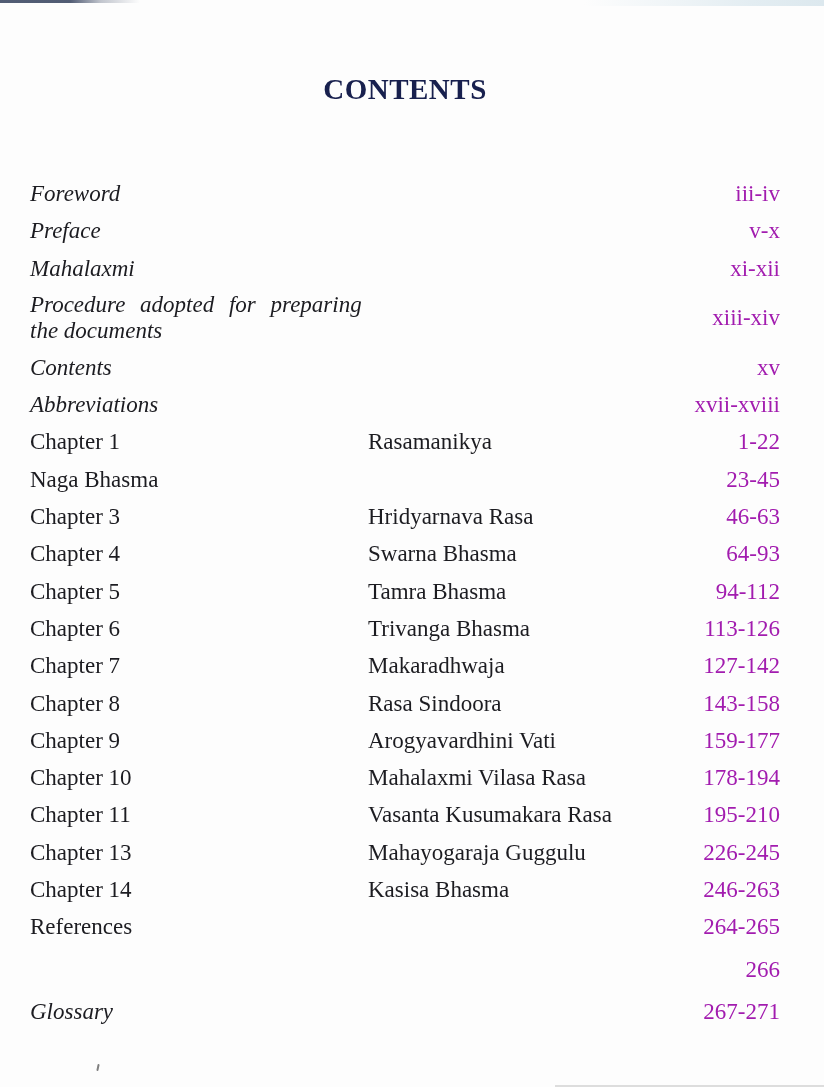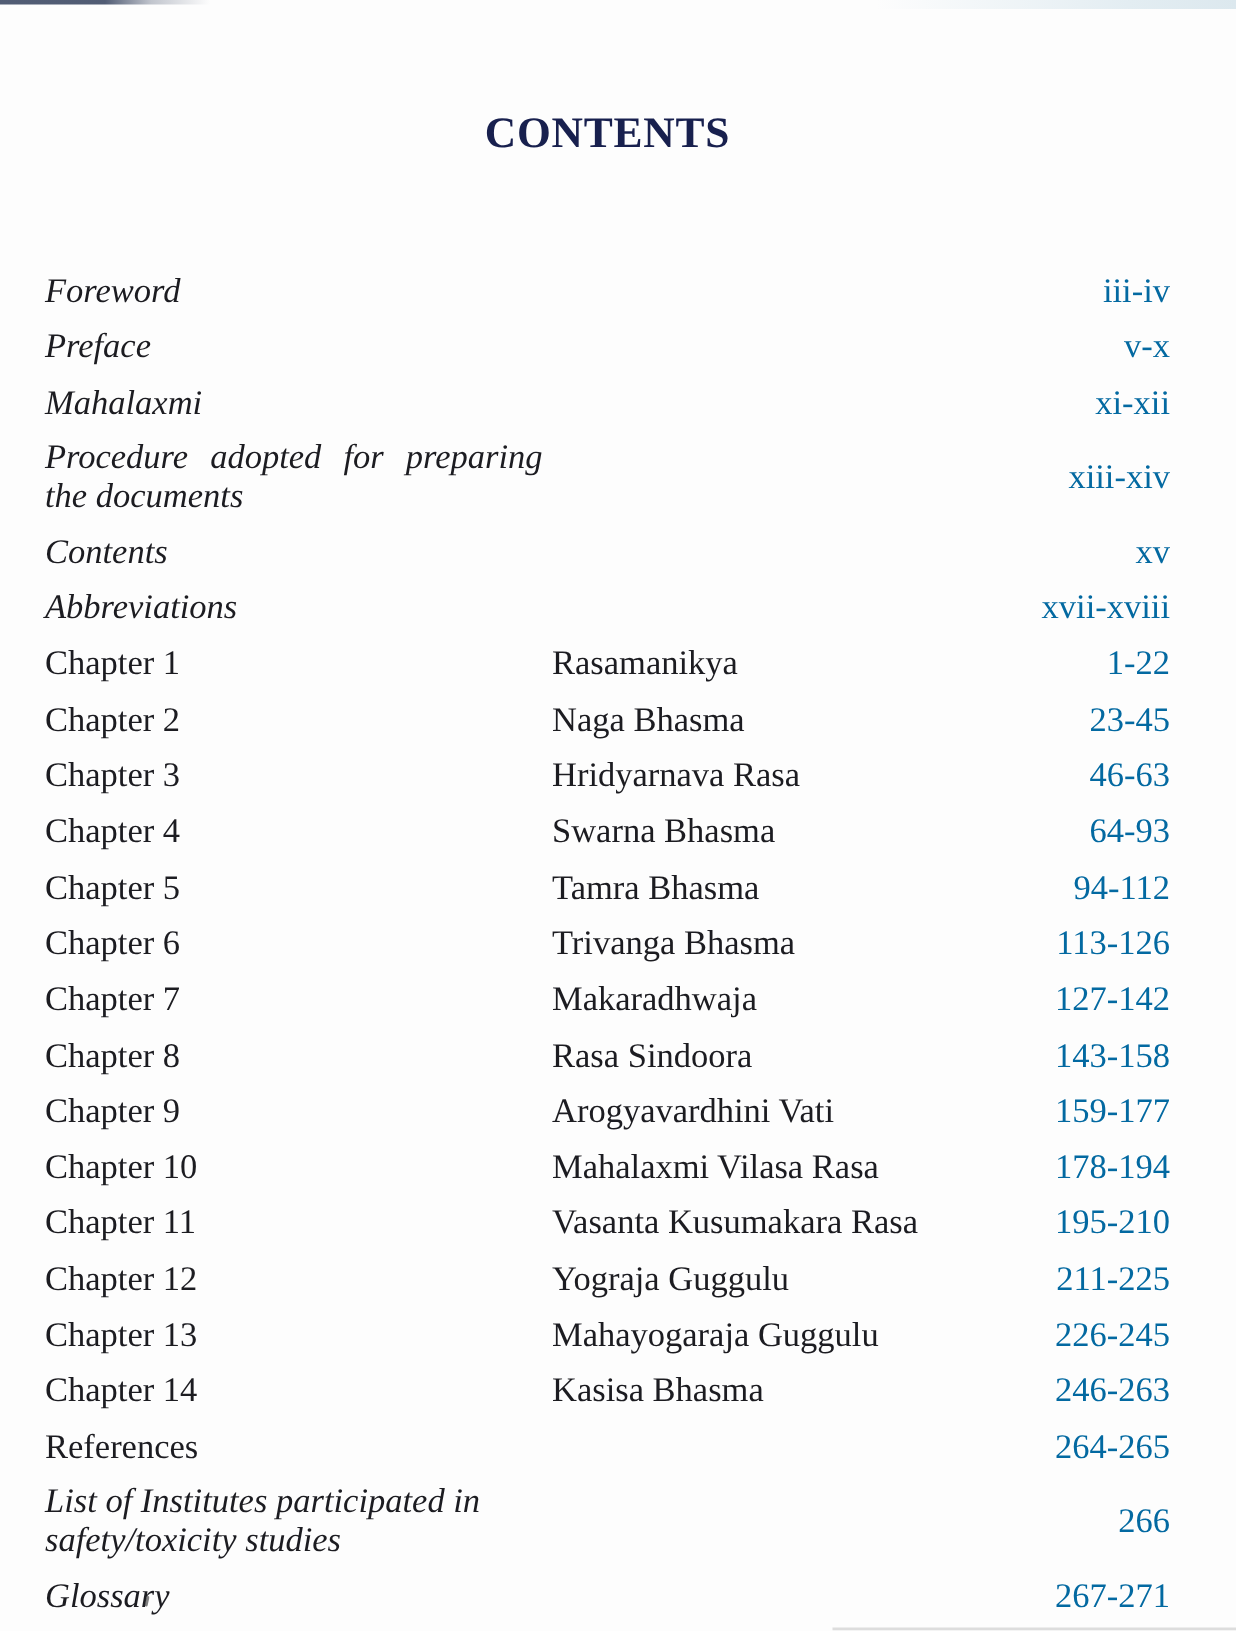--- a/index.html
+++ b/index.html
@@ -25,21 +25,21 @@
   }
   .toc { margin-top: 70px; }
   .row {
     display: flex;
     align-items: baseline;
     font-size: 23px;
     line-height: 37.3px;
   }
   .row .label { flex: 0 0 338px; width: 338px; }
   .row .name { flex: 1 1 auto; }
-  .row .pages { margin-left: auto; text-align: right; white-space: nowrap; color: #0369a1; }
+  .row .pages { margin-left: auto; text-align: right; white-space: nowrap; color: #a21caf; }
   .italic { font-style: italic; }
   .row.multi { align-items: center; padding: 5px 0; }
   .row.multi .label { line-height: 26px; }
   .wide-words { word-spacing: 9px; }
   
   .artifact { position: absolute; pointer-events: none; }
   .artifact-top-left {
     top: 0; left: 0; width: 140px; height: 3px;
     background: linear-gradient(90deg, #33405c 0%, #33405c 50%, rgba(51,64,92,0.35) 72%, rgba(51,64,92,0) 100%);
     opacity: 0.85;
@@ -91,21 +91,20 @@
       <span class="label italic">Abbreviations</span>
       <span class="pages">xvii-xviii</span>
     </div>
 
     <div class="row">
       <span class="label">Chapter 1</span>
       <span class="name">Rasamanikya</span>
       <span class="pages">1-22</span>
     </div>
     <div class="row">
-      <span class="label">Chapter 2</span>
       <span class="name">Naga Bhasma</span>
       <span class="pages">23-45</span>
     </div>
     <div class="row">
       <span class="label">Chapter 3</span>
       <span class="name">Hridyarnava Rasa</span>
       <span class="pages">46-63</span>
     </div>
     <div class="row">
       <span class="label">Chapter 4</span>
@@ -141,41 +140,35 @@
       <span class="label">Chapter 10</span>
       <span class="name">Mahalaxmi Vilasa Rasa</span>
       <span class="pages">178-194</span>
     </div>
     <div class="row">
       <span class="label">Chapter 11</span>
       <span class="name">Vasanta Kusumakara Rasa</span>
       <span class="pages">195-210</span>
     </div>
     <div class="row">
-      <span class="label">Chapter 12</span>
-      <span class="name">Yograja Guggulu</span>
-      <span class="pages">211-225</span>
-    </div>
-    <div class="row">
       <span class="label">Chapter 13</span>
       <span class="name">Mahayogaraja Guggulu</span>
       <span class="pages">226-245</span>
     </div>
     <div class="row">
       <span class="label">Chapter 14</span>
       <span class="name">Kasisa Bhasma</span>
       <span class="pages">246-263</span>
     </div>
 
     <div class="row">
       <span class="label">References</span>
       <span class="pages">264-265</span>
     </div>
     <div class="row multi">
-      <span class="label italic"><span>List of Institutes participated in</span><br><span>safety/toxicity studies</span></span>
       <span class="pages">266</span>
     </div>
     <div class="row">
       <span class="label italic">Glossary</span>
       <span class="pages">267-271</span>
     </div>
 
   </div>
 </div>
 

